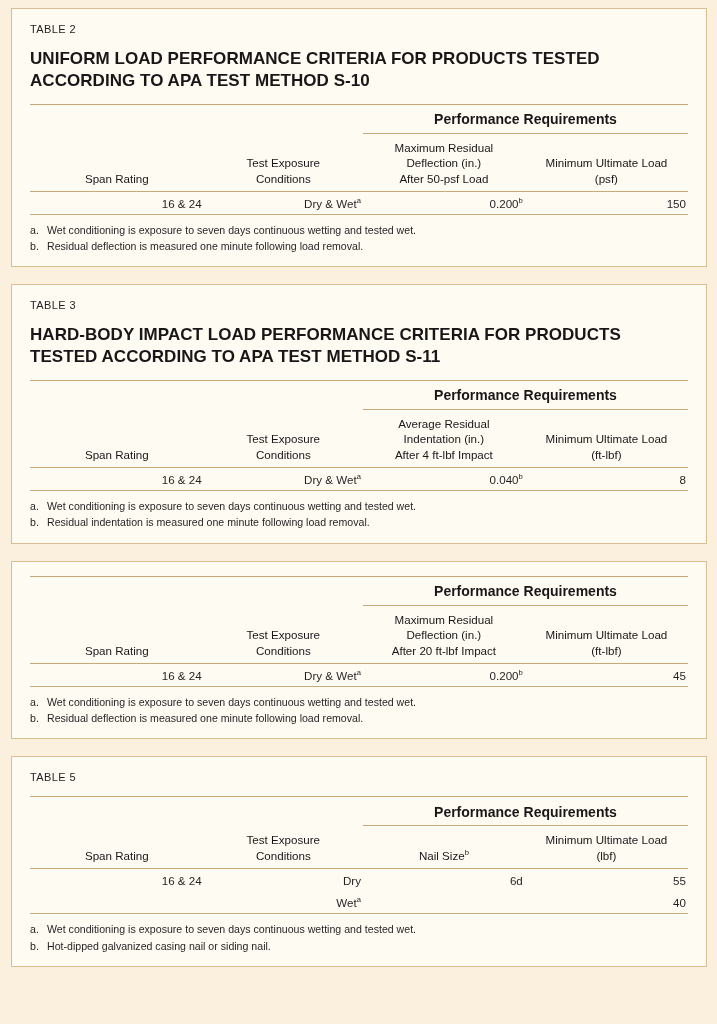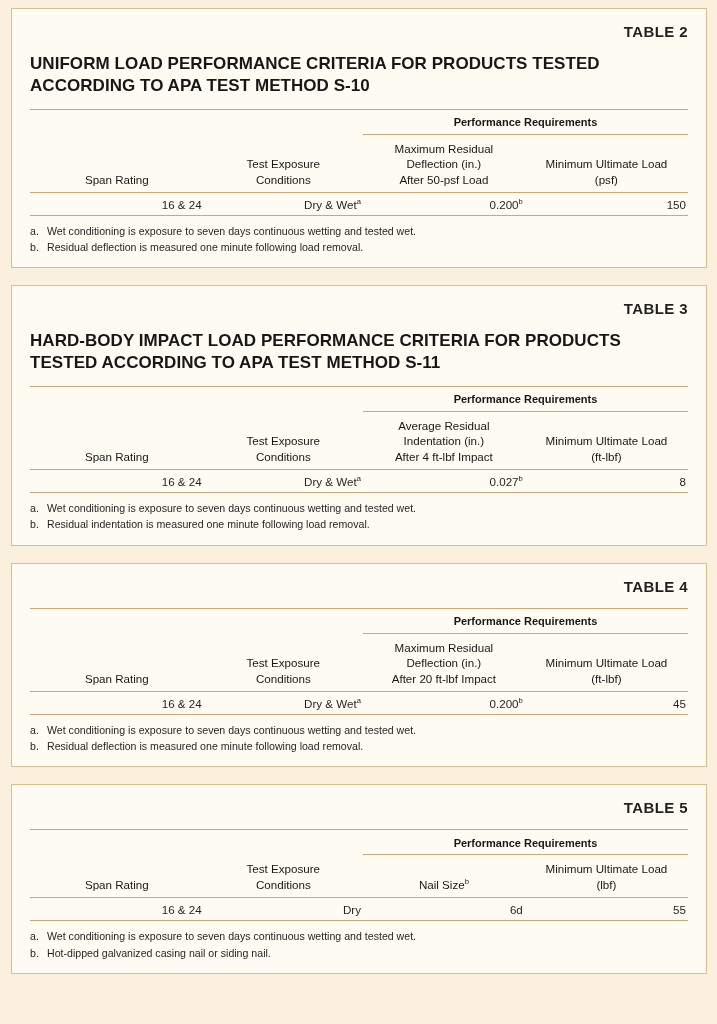--- a/index.html
+++ b/index.html
@@ -21,26 +21,25 @@
   }
 
   .table-card {
     background: #FEFBF3;
     border: 1px solid #D9BE92;
     padding: 14px 18px 12px 18px;
     position: relative;
   }
 
   .table-number {
-    font-size: 15px;
+    font-size: 11px;
     letter-spacing: 0.4px;
     color: #231f20;
-    font-weight: 700;
+    font-weight: 400;
     margin-bottom: 13px;
-    text-align: right;
   }
 
   .table-title {
     font-size: 17px;
     font-weight: bold;
     letter-spacing: 0.05px;
     line-height: 1.28;
     color: #191617;
     margin-bottom: 12px;
     max-width: 655px;
@@ -59,21 +58,21 @@
 
   .rule-top td {
     border-top: 1.3px solid #C9A979;
     height: 1px;
     padding: 0;
     font-size: 0;
   }
 
   .group-head td {
     text-align: center;
-    font-size: 11px;
+    font-size: 14px;
     font-weight: bold;
     padding: 6px 0 5px 0;
     color: #191617;
   }
 
   .group-rule td.under {
     border-bottom: 1.1px solid #C9A979;
     height: 1px;
     padding: 0;
     font-size: 0;
@@ -222,41 +221,40 @@
           <td><span>Test Exposure</span><br><span>Conditions</span></td>
           <td><span>Average Residual</span><br><span>Indentation (in.)</span><br><span>After 4 ft-lbf Impact</span></td>
           <td><span>Minimum Ultimate Load</span><br><span>(ft-lbf)</span></td>
         </tr>
         <tr class="col-head-rule">
           <td colspan="4"></td>
         </tr>
         <tr class="data-row">
           <td><span>16 &amp; 24</span></td>
           <td><span>Dry &amp; Wet</span><sup>a</sup></td>
-          <td><span>0.027</span><sup>b</sup></td>
+          <td><span>0.040</span><sup>b</sup></td>
           <td><span>8</span></td>
         </tr>
         <tr class="body-rule">
           <td colspan="4"></td>
         </tr>
       </tbody>
     </table>
     <div class="footnotes">
       <div class="footnote">
         <span class="fn-marker">a.</span>
         <span class="fn-text">Wet conditioning is exposure to seven days continuous wetting and tested wet.</span>
       </div>
       <div class="footnote">
         <span class="fn-marker">b.</span>
         <span class="fn-text">Residual indentation is measured one minute following load removal.</span>
       </div>
     </div>
   </div>
 <div class="table-card">
-    <div class="table-number">TABLE 4</div>
     <table class="data">
       <colgroup>
         <col class="c1">
         <col class="c2">
         <col class="c3">
         <col class="c4">
       </colgroup>
       <tbody>
         <tr class="rule-top">
           <td colspan="4"></td>
@@ -329,20 +327,26 @@
         </tr>
         <tr class="col-head-rule">
           <td colspan="4"></td>
         </tr>
         <tr class="data-row">
           <td><span>16 &amp; 24</span></td>
           <td><span>Dry</span></td>
           <td><span>6d</span></td>
           <td><span>55</span></td>
         </tr>
+        <tr class="data-row">
+          <td><span></span></td>
+          <td><span>Wet</span><sup>a</sup></td>
+          <td><span></span></td>
+          <td><span>40</span></td>
+        </tr>
         <tr class="body-rule">
           <td colspan="4"></td>
         </tr>
       </tbody>
     </table>
     <div class="footnotes">
       <div class="footnote">
         <span class="fn-marker">a.</span>
         <span class="fn-text">Wet conditioning is exposure to seven days continuous wetting and tested wet.</span>
       </div>

